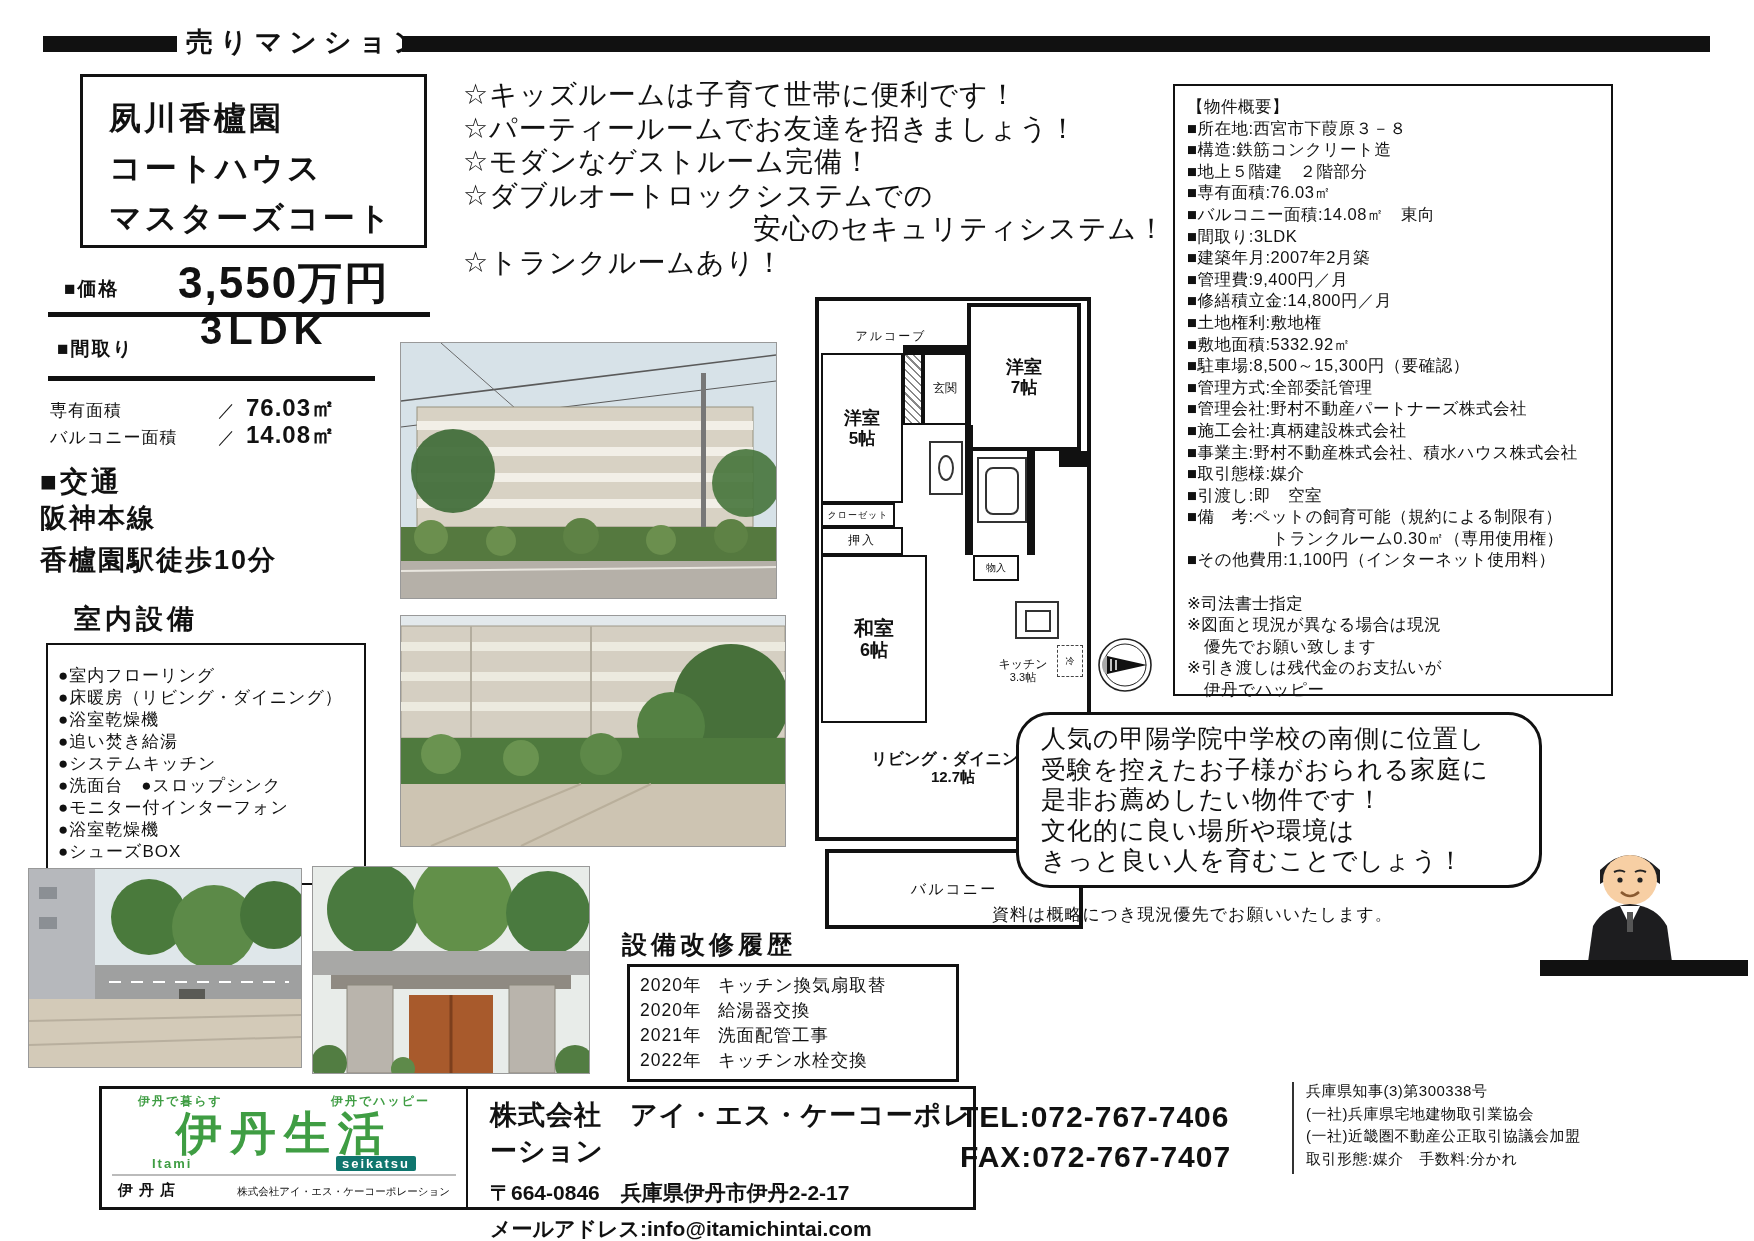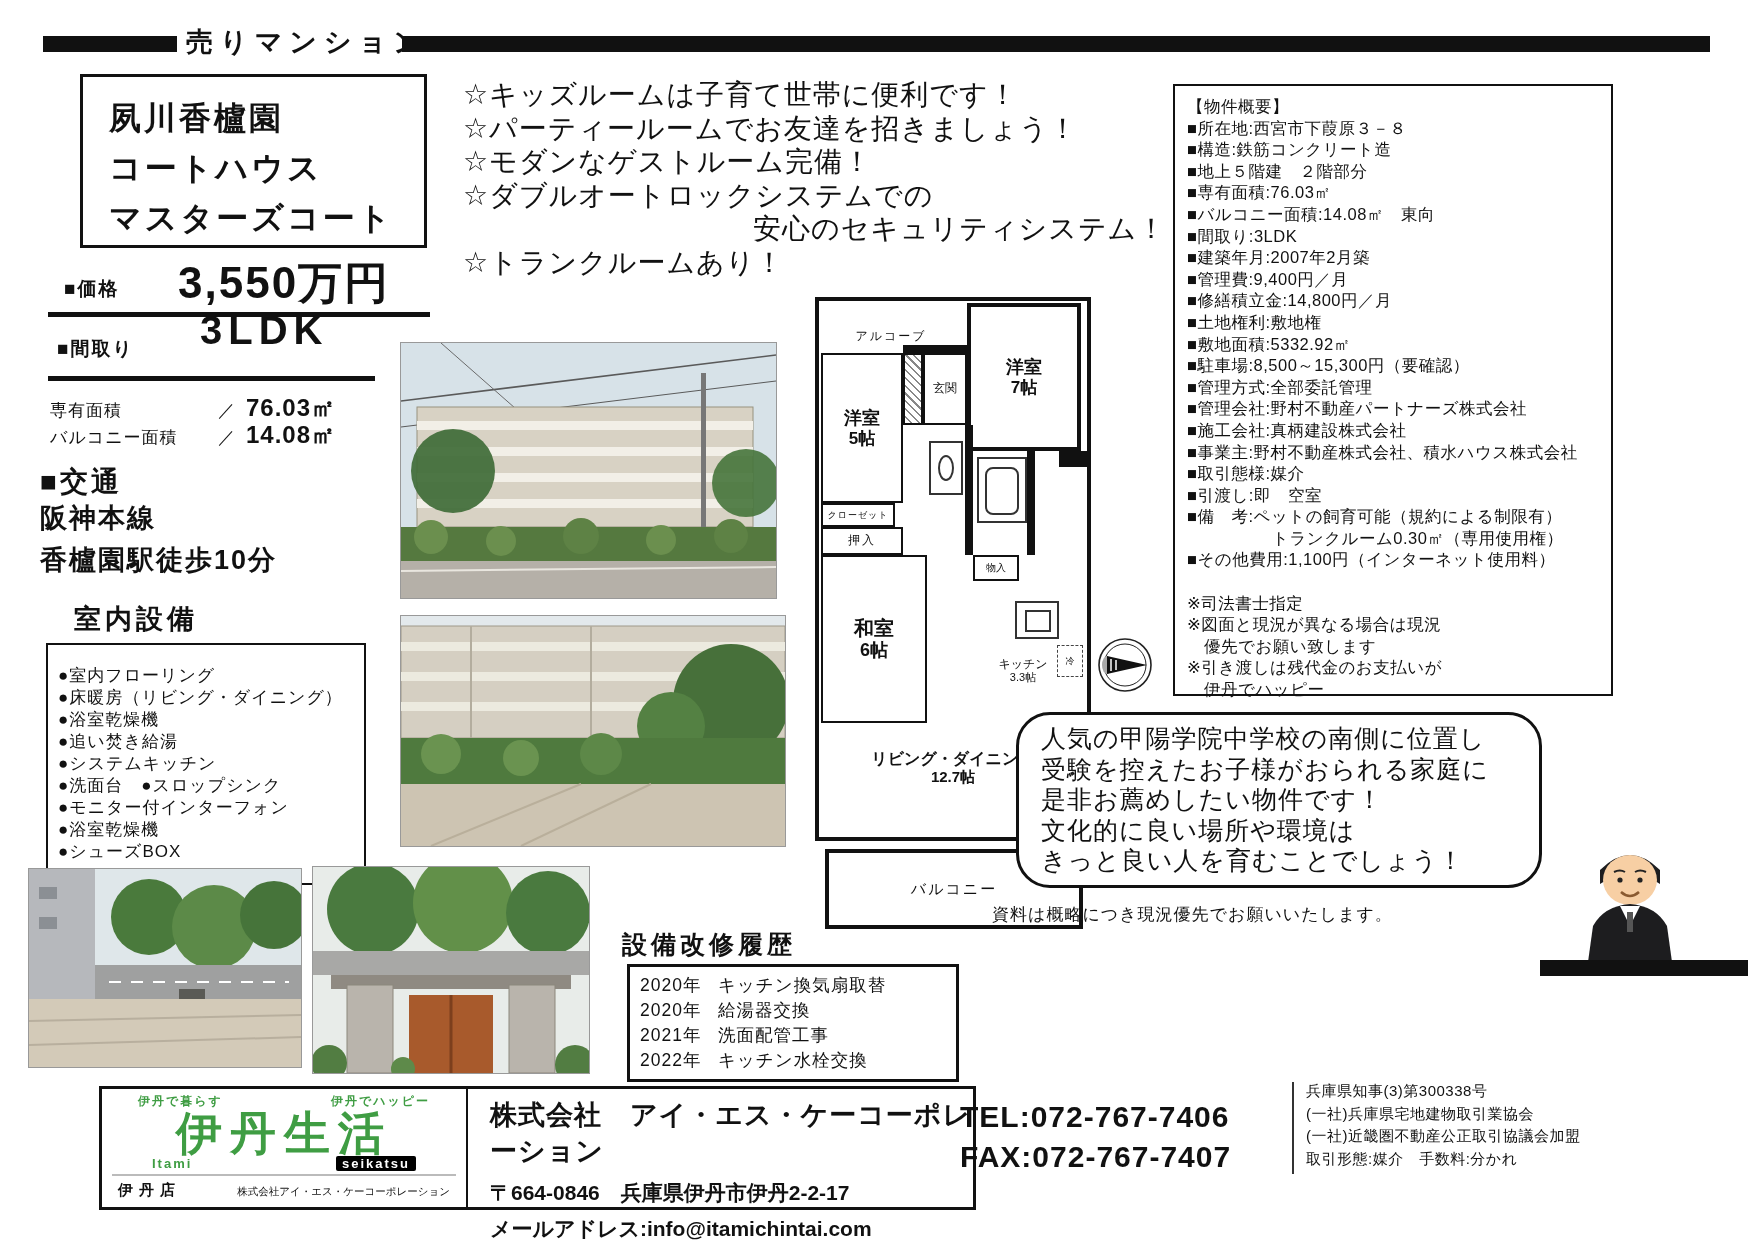--- a/index.html
+++ b/index.html
@@ -56,21 +56,21 @@
   .renov-row .yr{width:78px;}
   
   .footer-box{border:3px solid #111;box-sizing:border-box;display:flex;}
   .logo-block{width:364px;position:relative;box-sizing:border-box;padding:4px 10px;}
   .logo-divider{width:2px;background:#111;}
   .green{color:#3f9d43;}
   .tagline{font-size:12px;font-weight:bold;letter-spacing:2px;}
   .logo-main{font-size:46px;font-weight:bold;letter-spacing:8px;line-height:1.0;text-align:center;}
   .romaji-row{display:flex;justify-content:space-between;padding:0 40px;align-items:center;border-bottom:2px solid #bbb;padding-bottom:3px;}
   .romaji{font-size:13px;font-weight:bold;letter-spacing:2px;}
-  .seik-chip{background:#000000;color:#fff;padding:0 6px;border-radius:2px;}
+  .seik-chip{background:#0f766e;color:#fff;padding:0 6px;border-radius:2px;}
   .logo-bottom{display:flex;justify-content:space-between;align-items:baseline;padding:5px 6px 0 6px;}
   .branch{font-size:15px;letter-spacing:6px;font-weight:bold;}
   .company-small{font-size:10.5px;}
   .company-block{flex:1;padding:8px 0 0 22px;}
   .company-name{font-size:27px;font-weight:bold;letter-spacing:1px;}
   .company-addr{font-size:21px;font-weight:bold;margin-top:10px;}
   .company-mail{font-size:21px;font-weight:bold;margin-top:8px;}
   .telfax{font-size:30px;font-weight:bold;letter-spacing:1px;line-height:38px;}
   .license-line{font-size:15px;line-height:22.5px;letter-spacing:0.5px;}
 </style>

